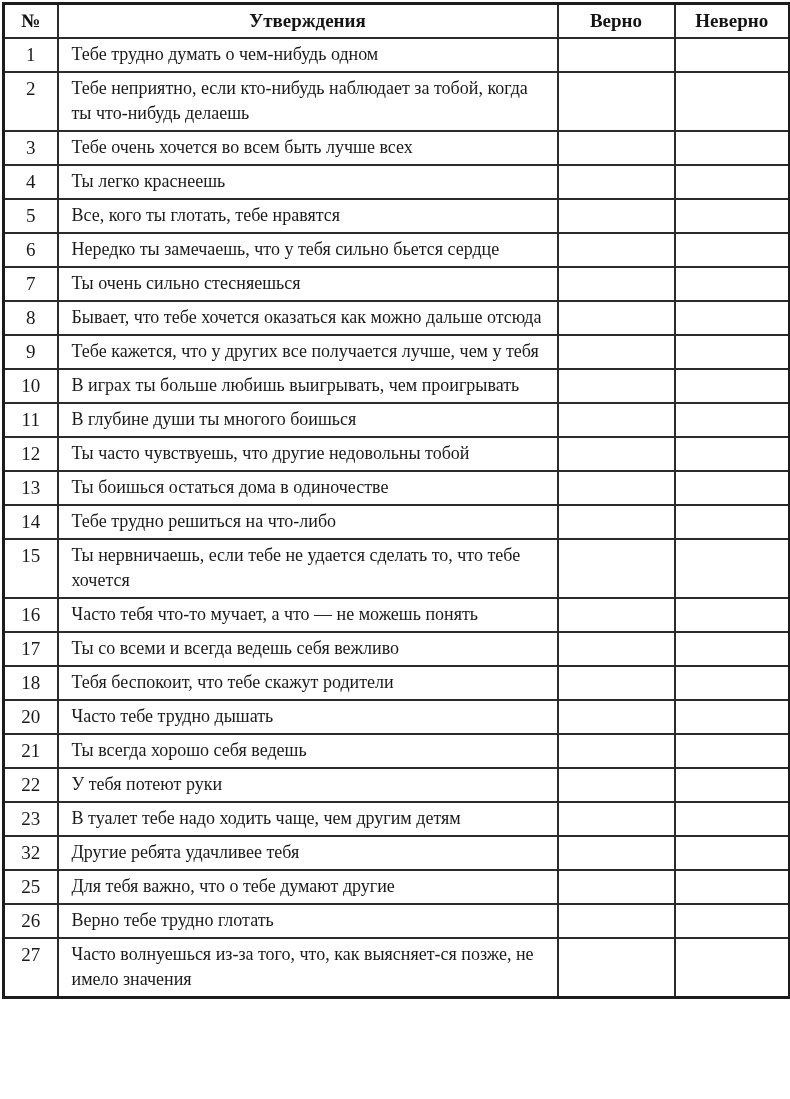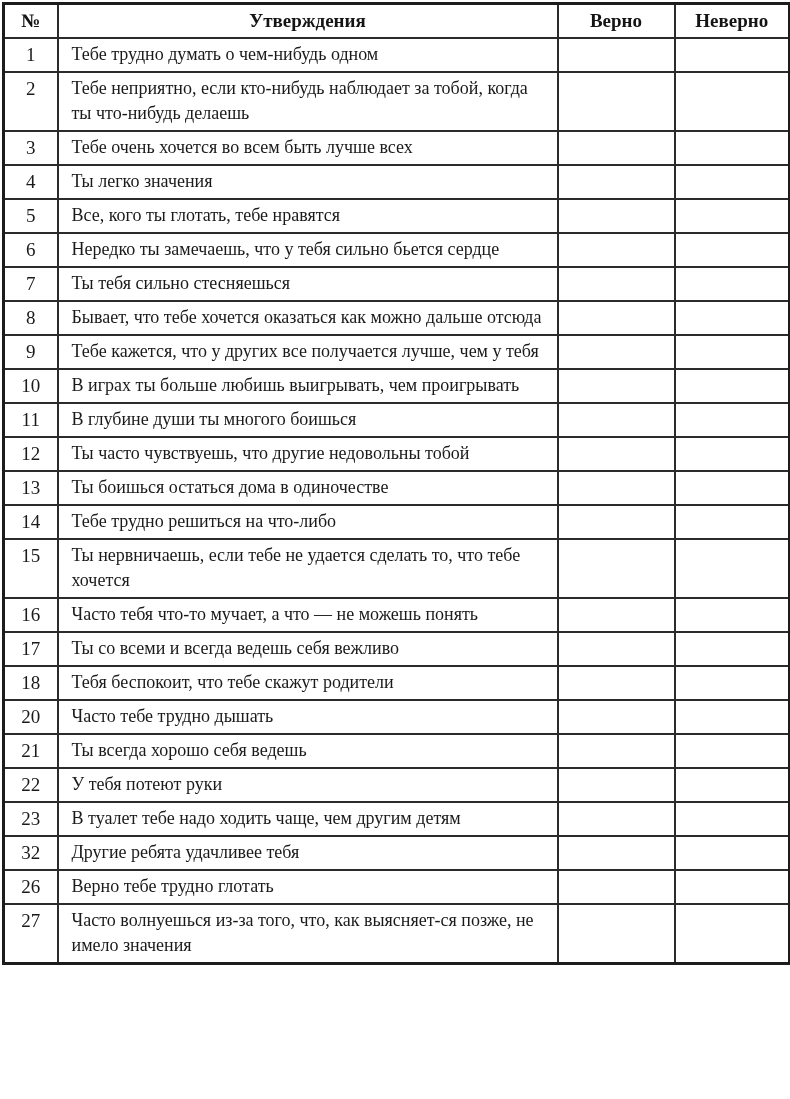--- a/index.html
+++ b/index.html
@@ -93,39 +93,39 @@
           <td class="ans"></td>
         </tr>
         <tr>
           <td class="num">3</td>
           <td class="stmt">Тебе очень хочется во всем быть лучше всех</td>
           <td class="ans"></td>
           <td class="ans"></td>
         </tr>
         <tr>
           <td class="num">4</td>
-          <td class="stmt">Ты легко значения</td>
+          <td class="stmt">Ты легко краснеешь</td>
           <td class="ans"></td>
           <td class="ans"></td>
         </tr>
         <tr>
           <td class="num">5</td>
           <td class="stmt">Все, кого ты глотать, тебе нравятся</td>
           <td class="ans"></td>
           <td class="ans"></td>
         </tr>
         <tr>
           <td class="num">6</td>
           <td class="stmt">Нередко ты замечаешь, что у тебя сильно бьется сердце</td>
           <td class="ans"></td>
           <td class="ans"></td>
         </tr>
         <tr>
           <td class="num">7</td>
-          <td class="stmt">Ты тебя сильно стесняешься</td>
+          <td class="stmt">Ты очень сильно стесняешься</td>
           <td class="ans"></td>
           <td class="ans"></td>
         </tr>
         <tr>
           <td class="num">8</td>
           <td class="stmt">Бывает, что тебе хочется оказаться как можно дальше отсюда</td>
           <td class="ans"></td>
           <td class="ans"></td>
         </tr>
         <tr>
@@ -208,20 +208,26 @@
         </tr>
         <tr>
           <td class="num">23</td>
           <td class="stmt">В туалет тебе надо ходить чаще, чем другим детям</td>
           <td class="ans"></td>
           <td class="ans"></td>
         </tr>
         <tr>
           <td class="num">32</td>
           <td class="stmt">Другие ребята удачливее тебя</td>
+          <td class="ans"></td>
+          <td class="ans"></td>
+        </tr>
+        <tr>
+          <td class="num">25</td>
+          <td class="stmt">Для тебя важно, что о тебе думают другие</td>
           <td class="ans"></td>
           <td class="ans"></td>
         </tr>
         <tr>
           <td class="num">26</td>
           <td class="stmt">Верно тебе трудно глотать</td>
           <td class="ans"></td>
           <td class="ans"></td>
         </tr>
         <tr>

